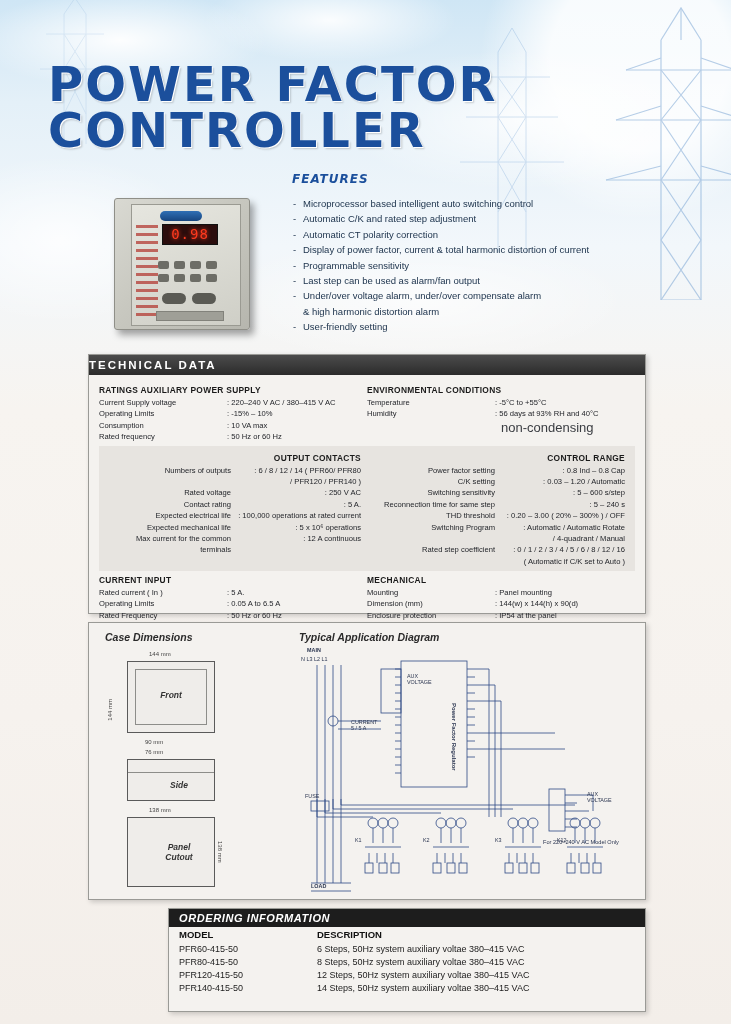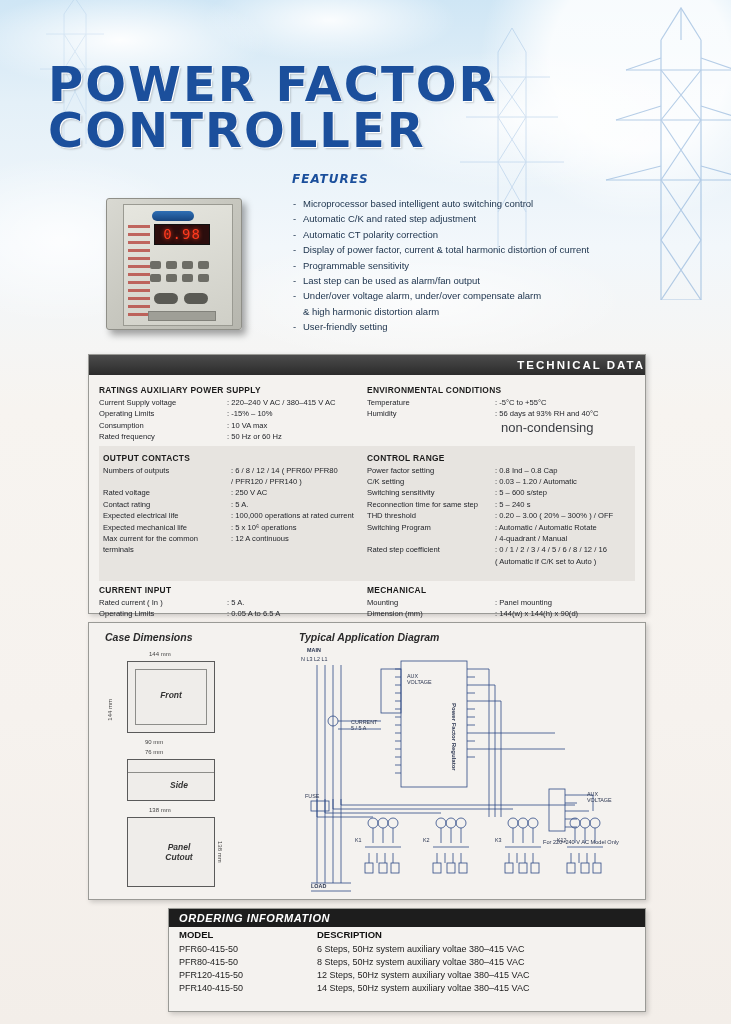--- a/index.html
+++ b/index.html
@@ -97,21 +97,21 @@
   
   .product {
     position: absolute;
     left: 104px;
     top: 192px;
     width: 152px;
     height: 148px;
   }
   .dev-body {
     position: absolute;
-    left: 2px; top: 6px;
+    left: 10px; top: 6px;
     width: 134px; height: 130px;
     background: linear-gradient(135deg,#d9d9d2 0%, #c8c8c0 45%, #b6b6ae 100%);
     border: 1px solid #8f8f88;
     border-radius: 3px;
     box-shadow: 4px 5px 7px rgba(0,0,0,0.35);
   }
   .dev-face {
     position: absolute;
     left: 16px; top: 5px;
     width: 108px; height: 120px;
@@ -178,23 +178,22 @@
 
   
   #tech-panel { left: 88px; top: 354px; width: 556px; height: 258px; }
   .tech-head {
     height: 20px;
     background: linear-gradient(180deg,#4c4c4c,#2b2b2b);
     color: #ffffff;
     font-size: 11.5px;
     font-weight: bold;
     letter-spacing: 2px;
-    text-align: right;
+    text-align: left;
     line-height: 20px;
-    padding-left: 22px;
   }
   .tech-body { padding: 6px 10px 4px 10px; }
   .tech-cols { display: flex; }
   .tech-col { width: 50%; padding-right: 6px; box-sizing: border-box; }
   .sec-title {
     font-size: 8.4px;
     font-weight: bold;
     color: #1a1a1a;
     letter-spacing: .3px;
     margin: 4px 0 2px 0;
@@ -203,22 +202,23 @@
   .kv {
     display: flex;
     font-size: 7.6px;
     color: #23252a;
     line-height: 1.5;
   }
   .kv .k { width: 128px; flex: none; }
   .kv .v { flex: 1; }
   .band {
     background: #e7e4e0;
-    padding: 3px 4px 14px 4px;
+    padding: 3px 4px 4px 4px;
     margin-top: 3px;
+    text-align: right;
   }
   .note { font-size: 13px; color: #3a3d42; padding-left: 134px; }
 
   
   #diagram-panel { left: 88px; top: 622px; width: 556px; height: 276px; }
   .dg-title {
     position: absolute;
     font-style: italic;
     font-weight: bold;
     font-size: 10.5px;

